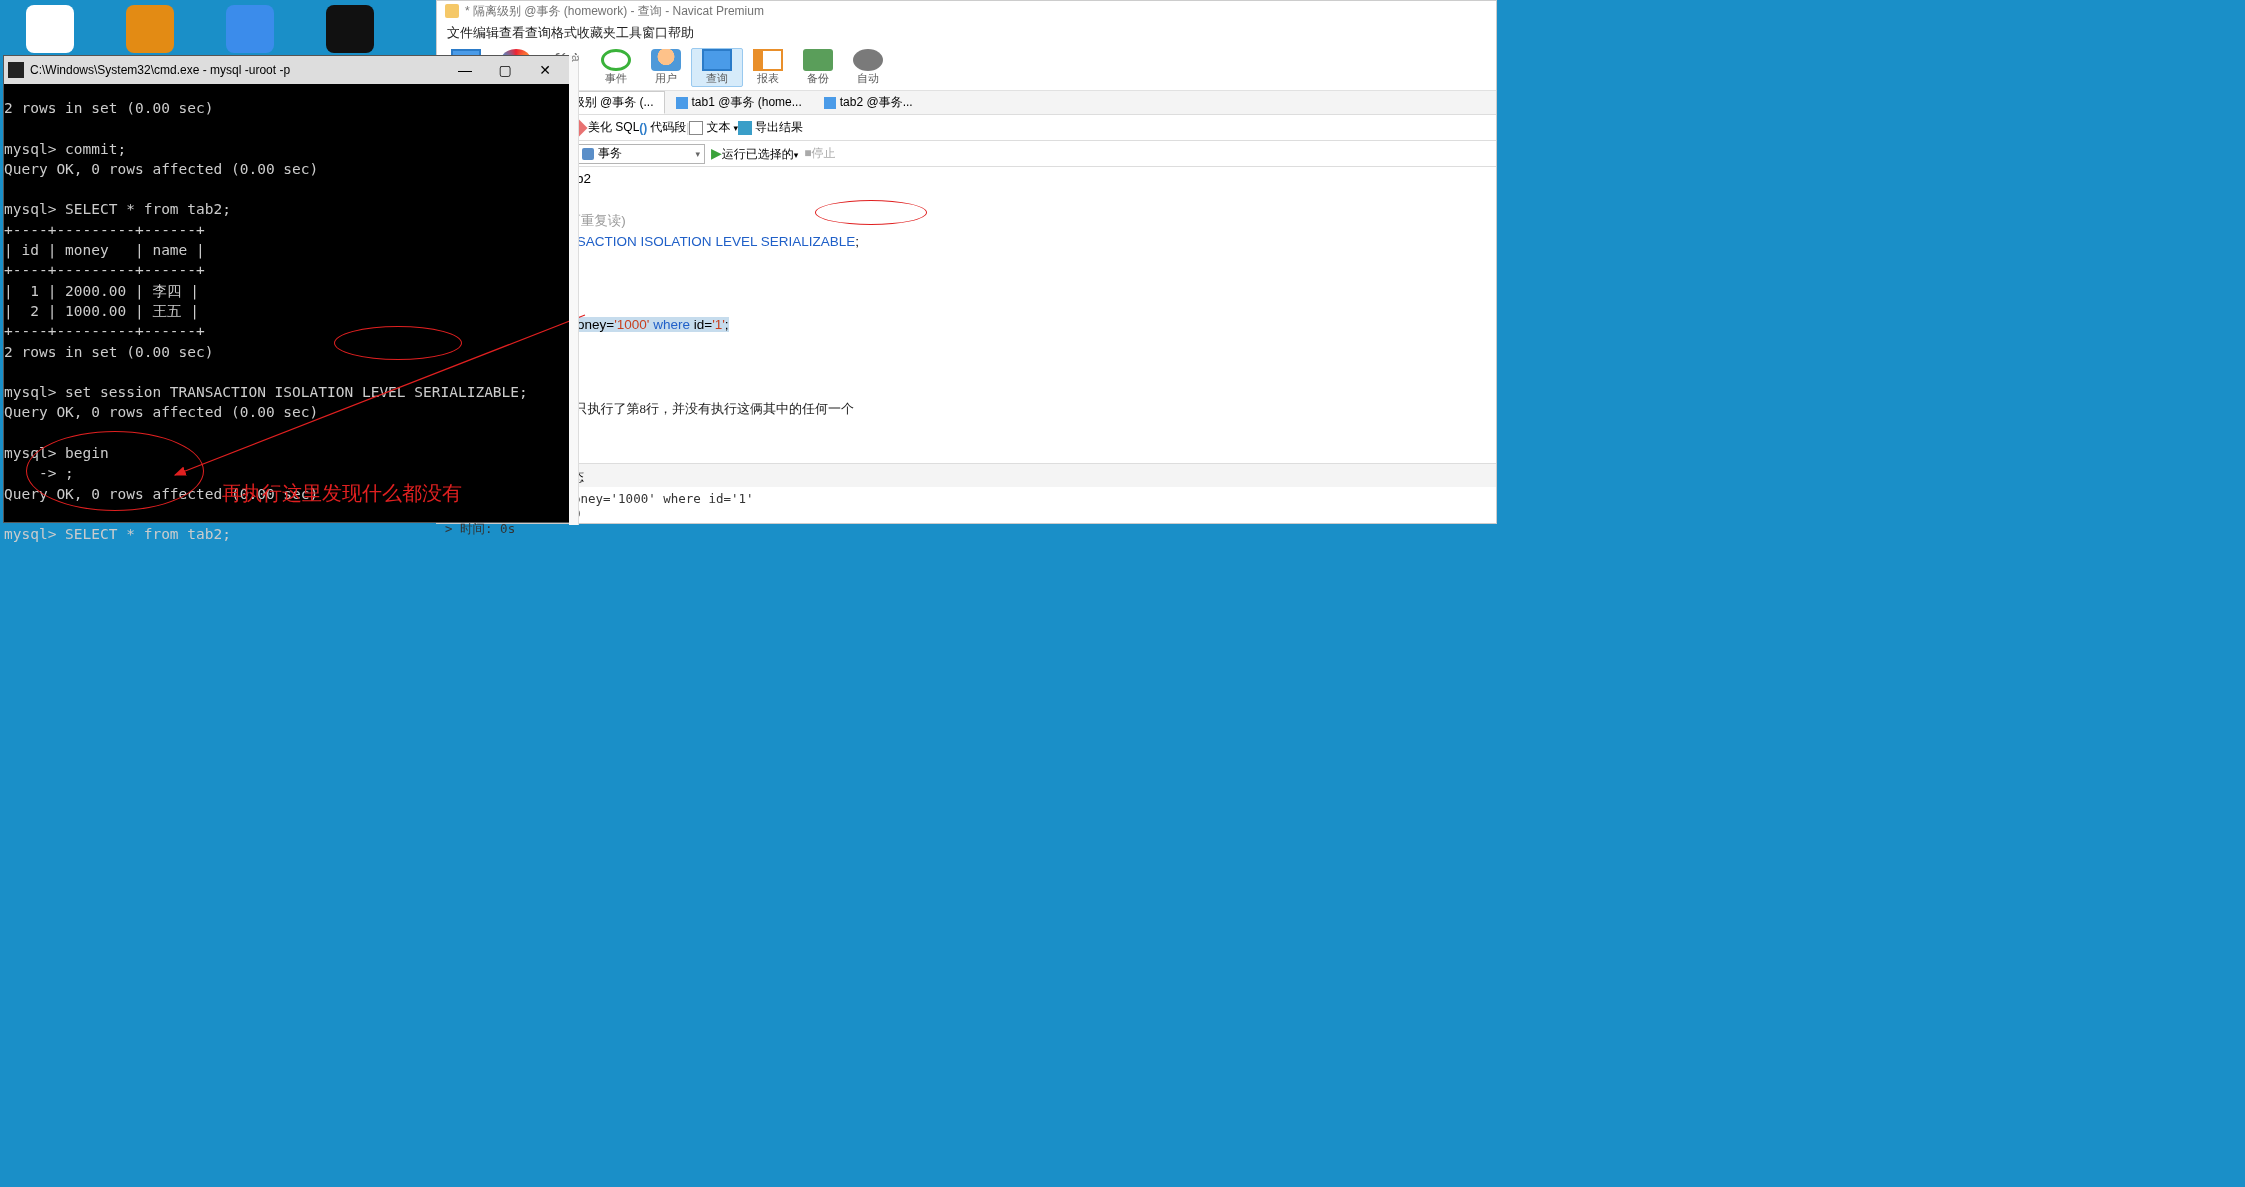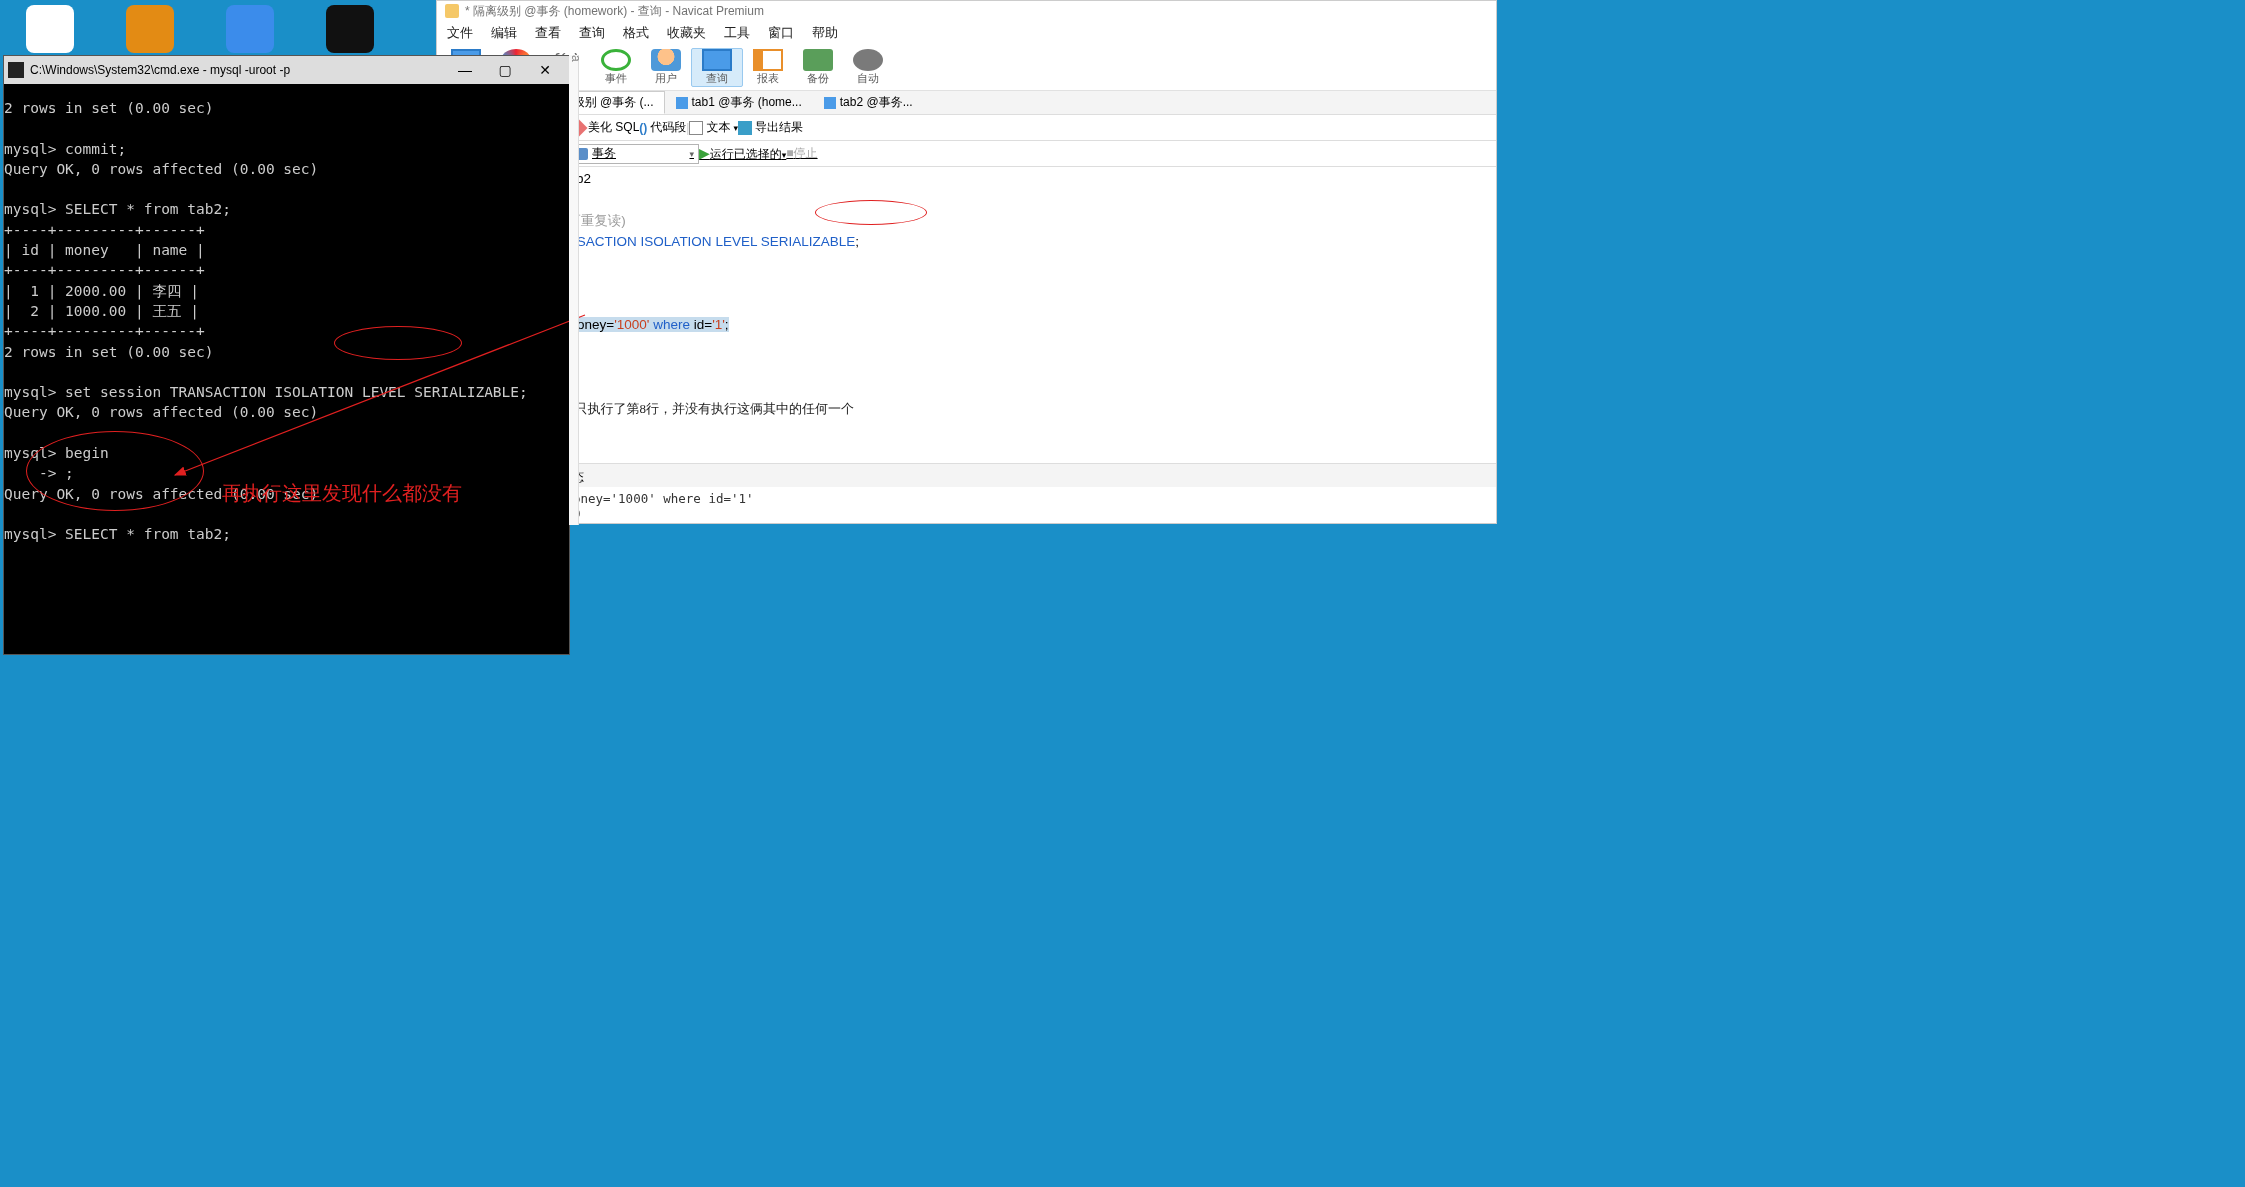--- a/index.html
+++ b/index.html
@@ -5,33 +5,33 @@
 * { margin: 0; padding: 0; box-sizing: border-box; font-family: "Microsoft YaHei", sans-serif; }
 body { width: 1497px; height: 791px; background: #1a8fc8; overflow: hidden; position: relative; }
 .desktop-icons { position: absolute; top: 0; left: 0; display: flex; gap: 20px; padding: 5px 10px; }
 .desktop-icon { width: 80px; text-align: center; font-size: 12px; color: #fff; }
 .desktop-icon .ico { width: 48px; height: 48px; margin: 0 auto 4px; border-radius: 8px; }
 .ico-uu { background: #fff; }
 .ico-html { background: #e38b14; }
 .ico-baidu { background: #3b8ceb; border-radius: 50%; }
 .ico-logi { background: #111; border-radius: 50%; }
 
-.cmd-window { position: absolute; left: 3px; top: 55px; width: 567px; height: 600px; background: #000; border: 1px solid #555; }
+.cmd-window { position: absolute; left: 3px; top: 55px; width: 567px; height: 468px; background: #000; border: 1px solid #555; }
 .cmd-title { height: 28px; background: #ddd; color: #000; display: flex; align-items: center; padding: 0 4px; font-size: 12px; }
 .cmd-title .t-icon { width: 16px; height: 16px; background: #222; margin-right: 6px; }
 .cmd-title .t-text { flex: 1; }
 .cmd-btns { display: flex; }
 .cmd-btn { width: 40px; height: 26px; text-align: center; font-size: 14px; line-height: 26px; }
 .cmd-btn.close { color: #000; }
 .cmd-body { font-family: "NSimSun", Consolas, monospace; font-size: 14.5px; color: #ccc; padding: 14px 0; white-space: pre; line-height: 1.4; overflow: hidden; }
 
 .navicat { position: absolute; left: 436px; top: 0; right: 0; height: 524px; background: #fff; border: 1px solid #ccc; }
 .nav-titlebar { height: 20px; color: #737373; font-size: 12px; display: flex; align-items: center; padding-left: 8px; }
 .nav-titlebar .tb-icon { width: 14px; height: 14px; background: #f5c868; border-radius: 2px; margin-right: 6px; }
-.nav-menu { height: 24px; display: flex; align-items: center; gap: 18px; padding-left: 10px; font-size: 13px; color: #222; }
+.nav-menu { height: 24px; display: flex; align-items: center; padding-left: 10px; font-size: 13px; color: #222; }
 .nav-toolbar { height: 46px; border-bottom: 1px solid #e1e1e1; display: flex; align-items: center; padding-left: 4px; }
 .nav-tool { text-align: center; font-size: 11px; color: #5a5a5a; padding: 0 10px; cursor: pointer; }
 .nav-tool.active { background: #d6ebfa; border: 1px solid #99c9ef; border-radius: 2px; }
 .nav-tool-icon { width: 30px; height: 22px; margin: 0 auto; }
 .nti-table { background: linear-gradient(#4a9be8,#4a9be8); border: 2px solid #2b7bc8; }
 .nti-view { background: conic-gradient(#e23,#f93,#3c6,#39d,#e23); border-radius: 50%; }
 .nti-fx { color: #6a6a6a; font-style: italic; font-size: 18px; line-height: 22px; }
 .nti-event { border: 3px solid #3ab23a; border-radius: 50%; }
 .nti-user { background: radial-gradient(circle at 50% 35%,#fec28a 40%,#4e99d9 42%); border-radius: 4px; }
 .nti-query { background: #4a9be8; border: 2px solid #2b7bc8; }
@@ -48,21 +48,21 @@
 .nav-bar2 { height: 26px; display: flex; align-items: center; padding-left: 6px; font-size: 12px; border-bottom: 1px solid #ddd; }
 .nav-bar2 .ib { display: flex; align-items: center; gap: 3px; cursor: pointer; }
 .ib-ico { width: 14px; height: 14px; }
 .ico-save { background: #3a7ec8; }
 .ico-tool { background: #3a9ec8; }
 .ico-beauty { width: 12px; height: 12px; background: #e87272; transform: rotate(45deg); }
 .ico-code { color: #2b7bc8; font-weight: bold; }
 .ico-text { background: #fff; border: 1px solid #888; }
 .ico-export { background: #3a9ec8; }
 
-.nav-bar3 { height: 26px; display: flex; align-items: center; gap: 0; padding-left: 6px; font-size: 12px; border-bottom: 1px solid #ddd; text-decoration: underline; }
+.nav-bar3 { height: 26px; display: flex; align-items: center; gap: 6px; padding-left: 6px; font-size: 12px; border-bottom: 1px solid #ddd; }
 .combo { height: 20px; border: 1px solid #b4b4b4; display: flex; align-items: center; padding: 0 4px; min-width: 128px; justify-content: space-between; }
 .combo-ico { width: 12px; height: 12px; background: #5fb04a; margin-right: 4px; }
 .combo-db { background: #5a8ec8; border-radius: 2px; }
 .tri { font-size: 9px; color: #666; }
 .run-btn { color: #3aa23a; font-size: 14px; }
 
 .editor-wrap { display: flex; height: 296px; }
 .gutter { width: 28px; text-align: right; color: #b4b4b4; font-family: Consolas, monospace; font-size: 13px; padding: 2px 6px 2px 0; line-height: 1.55; user-select: none; }
 .gutter .cur { color: #333; }
 .editor { flex: 1; font-family: Consolas, monospace; font-size: 13.5px; padding: 2px 4px; line-height: 1.55; position: relative; }

